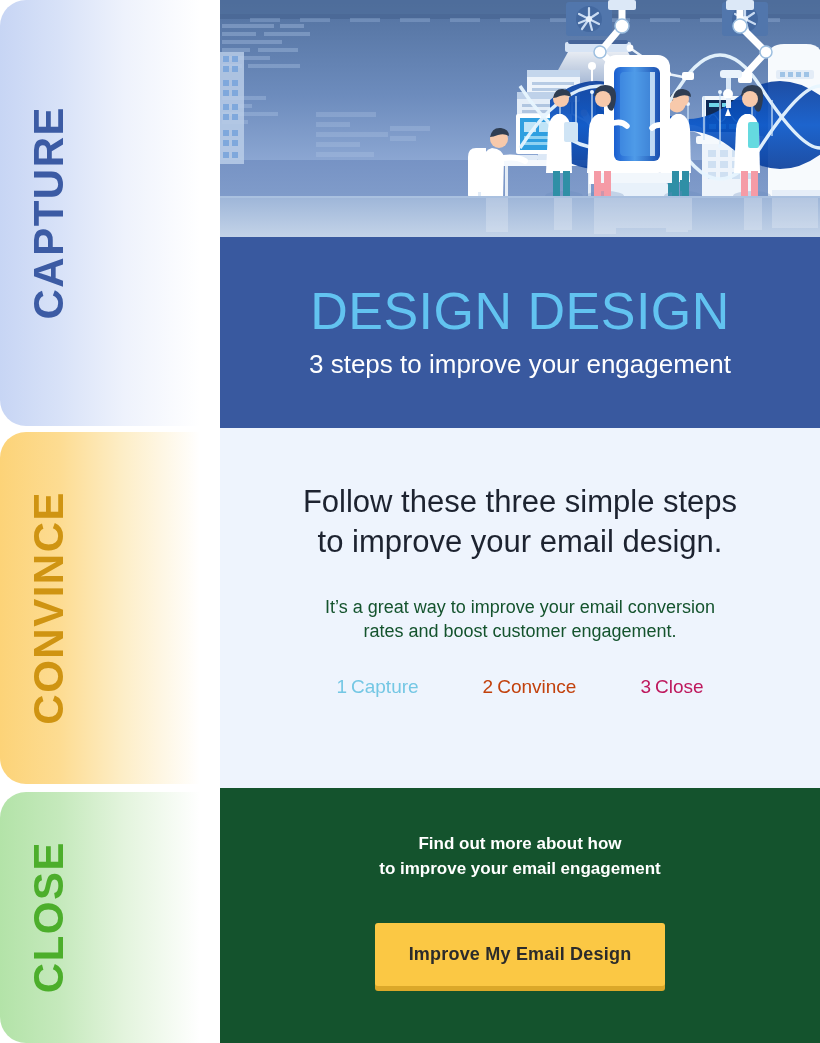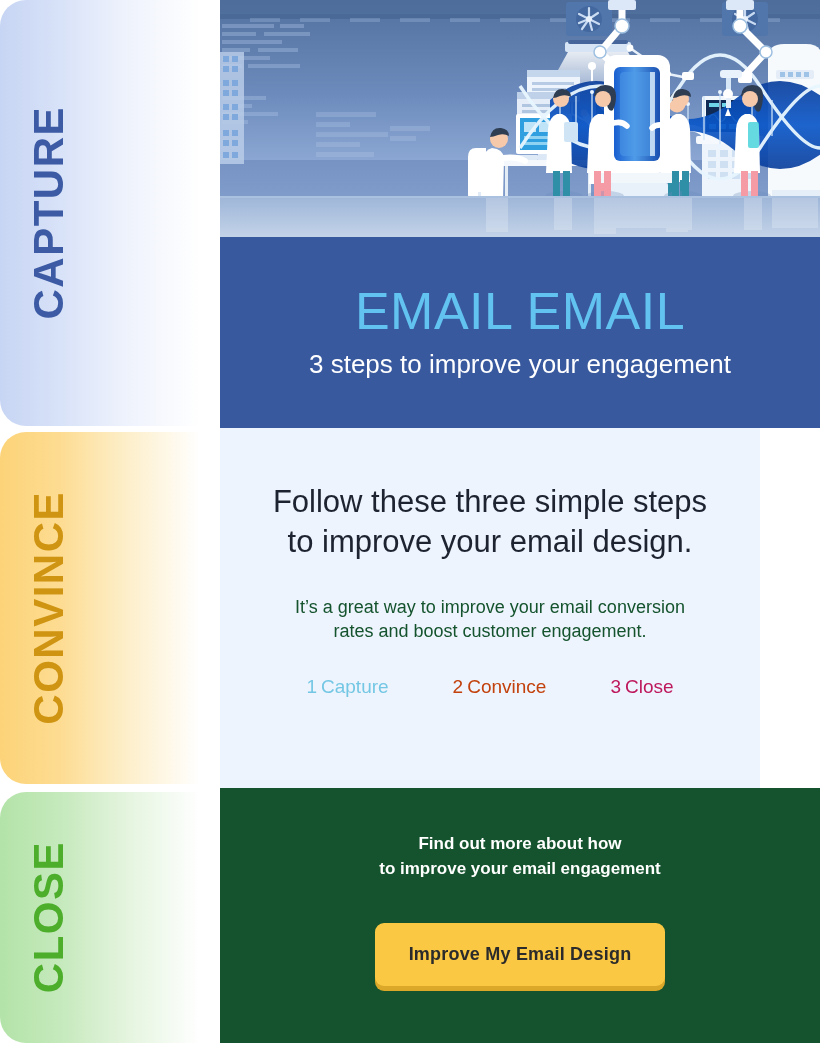--- a/index.html
+++ b/index.html
@@ -119,21 +119,21 @@
     font-size: 26px;
     font-weight: 300;
     color: #ffffff;
     line-height: 1.2;
     margin: 0;
   }
 
   
   #body-panel {
     position: relative;
-    width: 540px;
+    width: 600px;
     height: 360px;
     background: #eef4fd;
     box-sizing: border-box;
     padding: 54px 30px 0 30px;
     text-align: center;
   }
   #body-headline {
     font-size: 31px;
     font-weight: 300;
     color: #1d2330;
@@ -183,21 +183,21 @@
   }
   #footer-copy .fc-line { display: block; }
 
   #cta-button {
     display: inline-block;
     background: #fbc844;
     color: #2b2b2b;
     font-size: 18px;
     font-weight: 700;
     border: none;
-    border-radius: 9px;
+    border-radius: 3px;
     padding: 21px 34px;
     box-shadow: 0 5px 0 0 #dba829;
     cursor: pointer;
     font-family: "Liberation Sans", sans-serif;
     letter-spacing: 0.2px;
   }
 </style>
 </head>
 <body>
 
@@ -660,21 +660,21 @@
         <rect x="376" y="198" width="16" height="30"></rect>
         <rect x="454" y="198" width="18" height="32"></rect>
         <rect x="524" y="198" width="18" height="32"></rect>
         <rect x="386" y="198" width="62" height="30"></rect>
         <rect x="552" y="198" width="46" height="30"></rect>
       </g>
     </svg>
   </div>
 
   <div id="header-band">
-    <h1 id="header-title" style="color: rgb(98, 195, 240);">EMAIL EMAIL</h1>
+    <h1 id="header-title" style="color: rgb(98, 195, 240);">DESIGN DESIGN</h1>
     <p id="header-subtitle">3 steps to improve your engagement</p>
   </div>
 
   <div id="body-panel">
     <h2 id="body-headline">
       <span class="hl-line">Follow these three simple steps</span>
       <span class="hl-line">to improve your email design.</span>
     </h2>
     <p id="body-subcopy">
       <span class="sc-line">It’s a great way to improve your email conversion</span>

